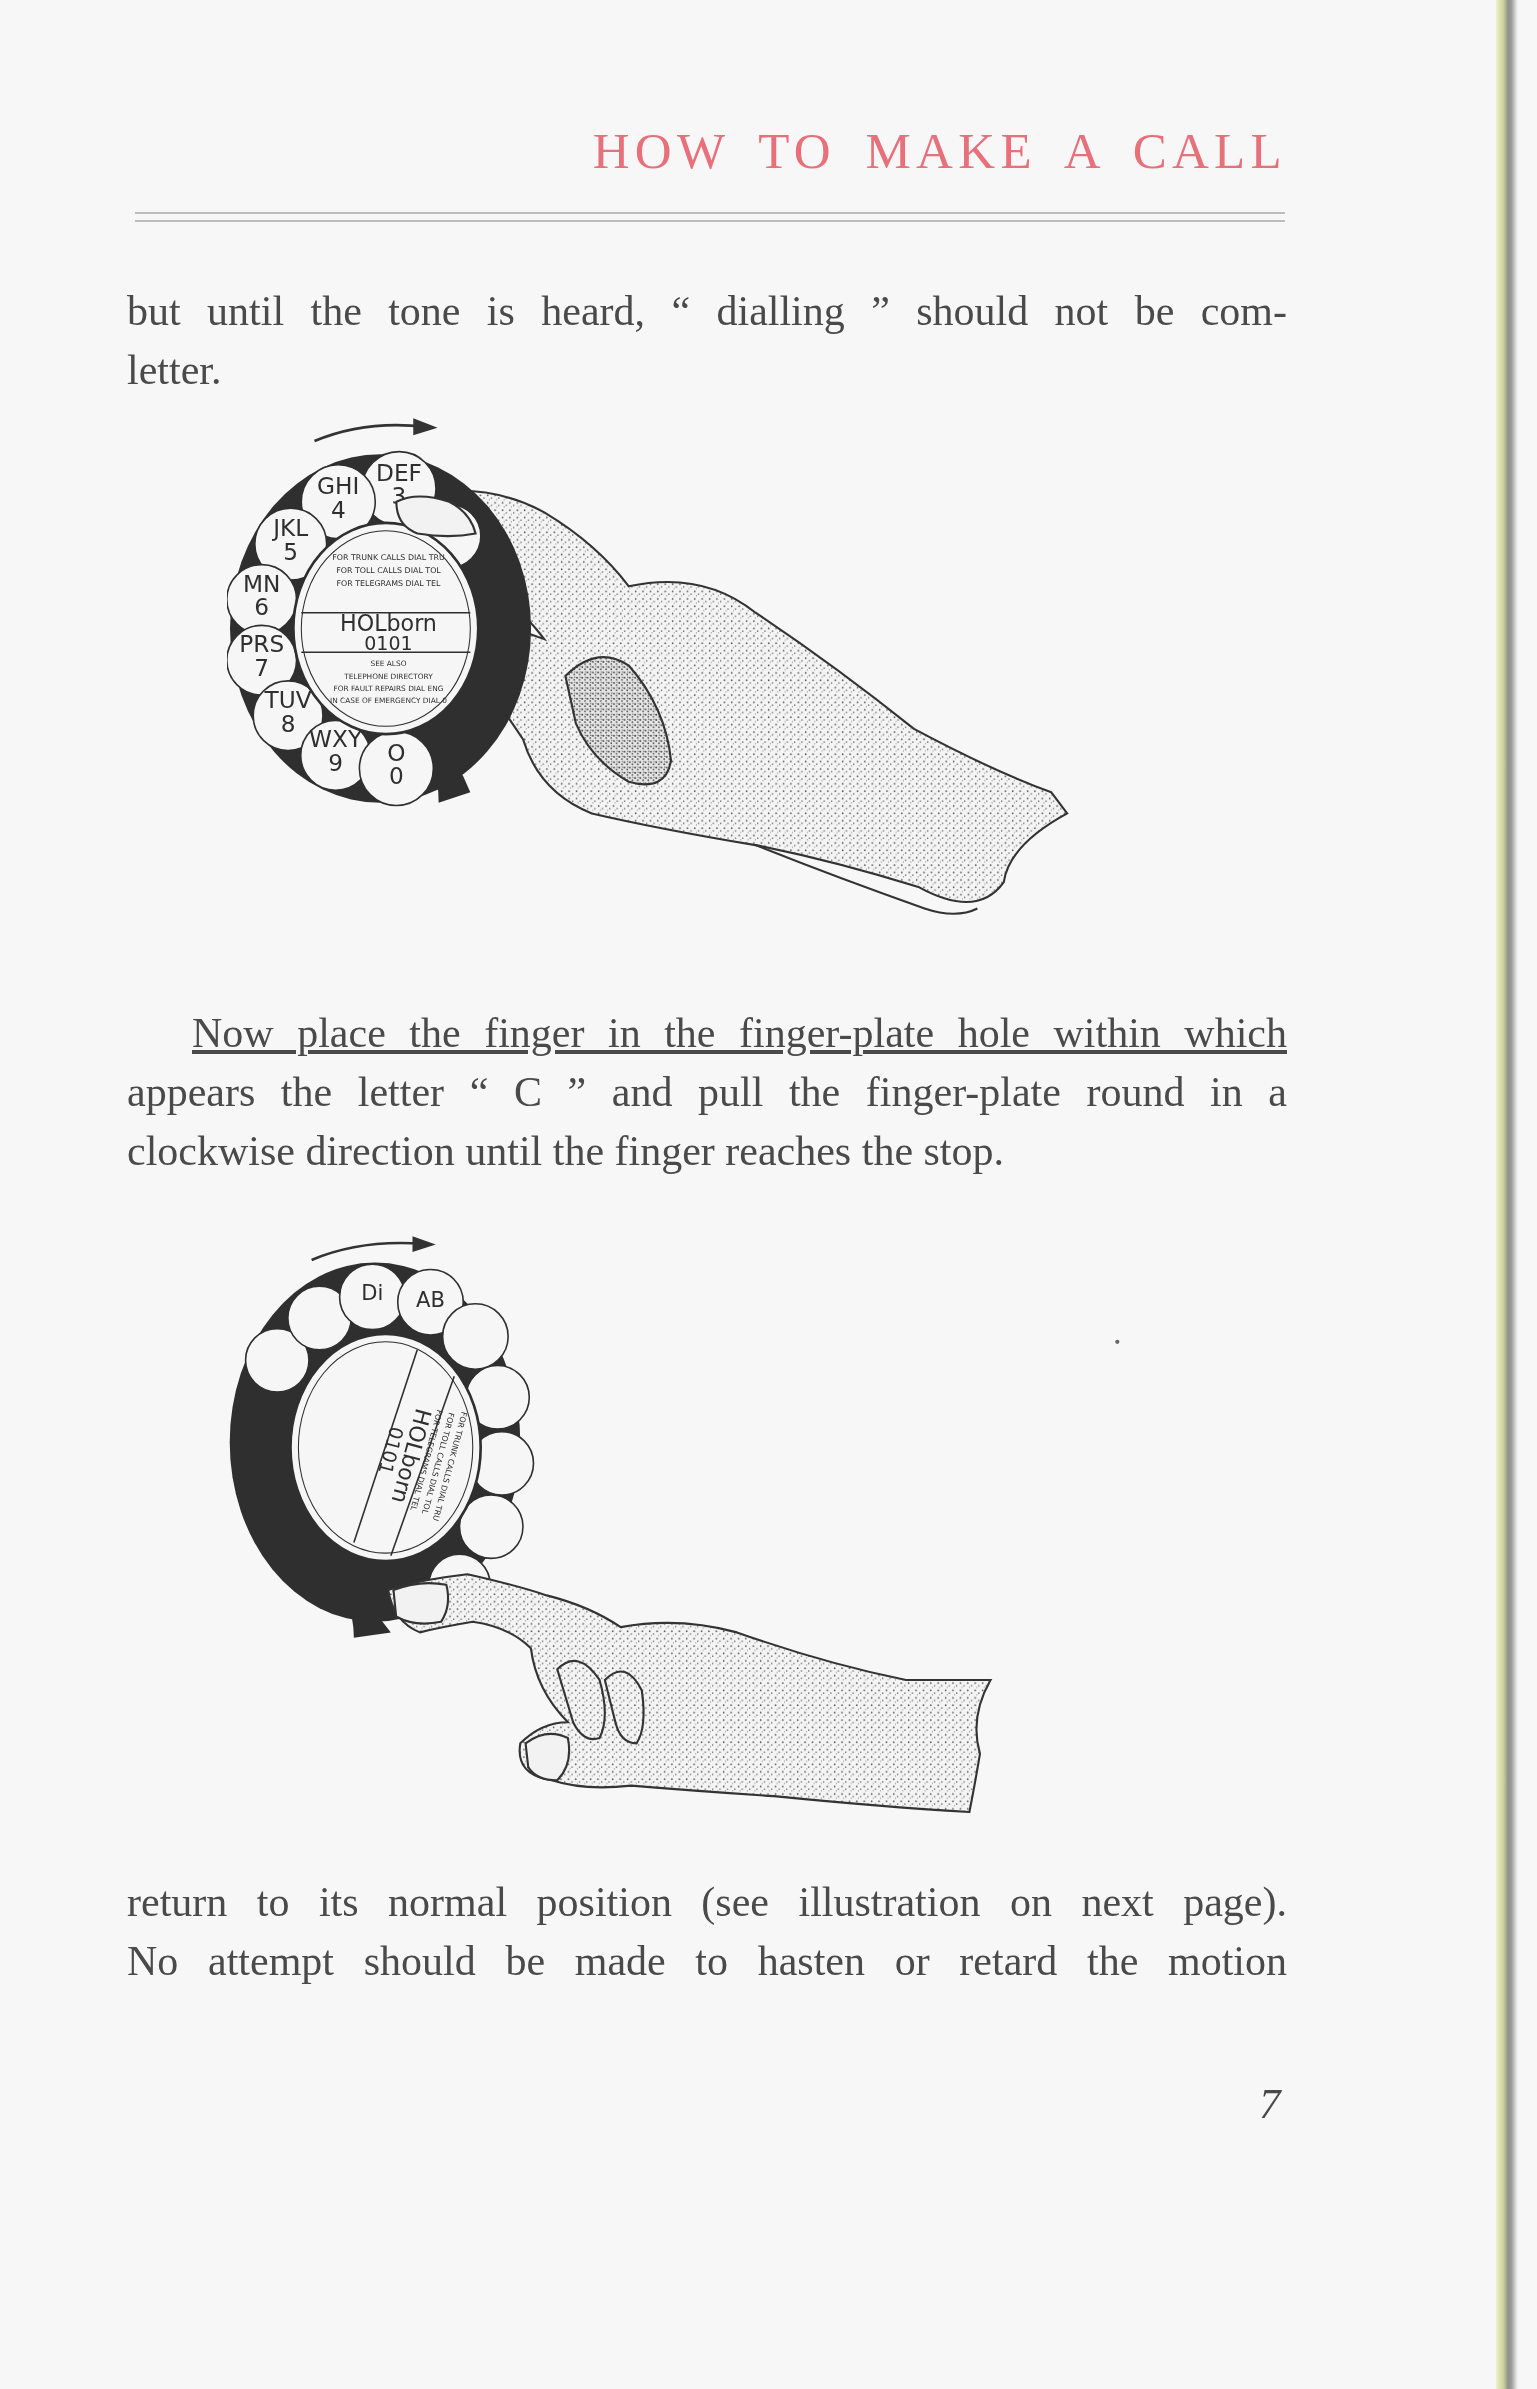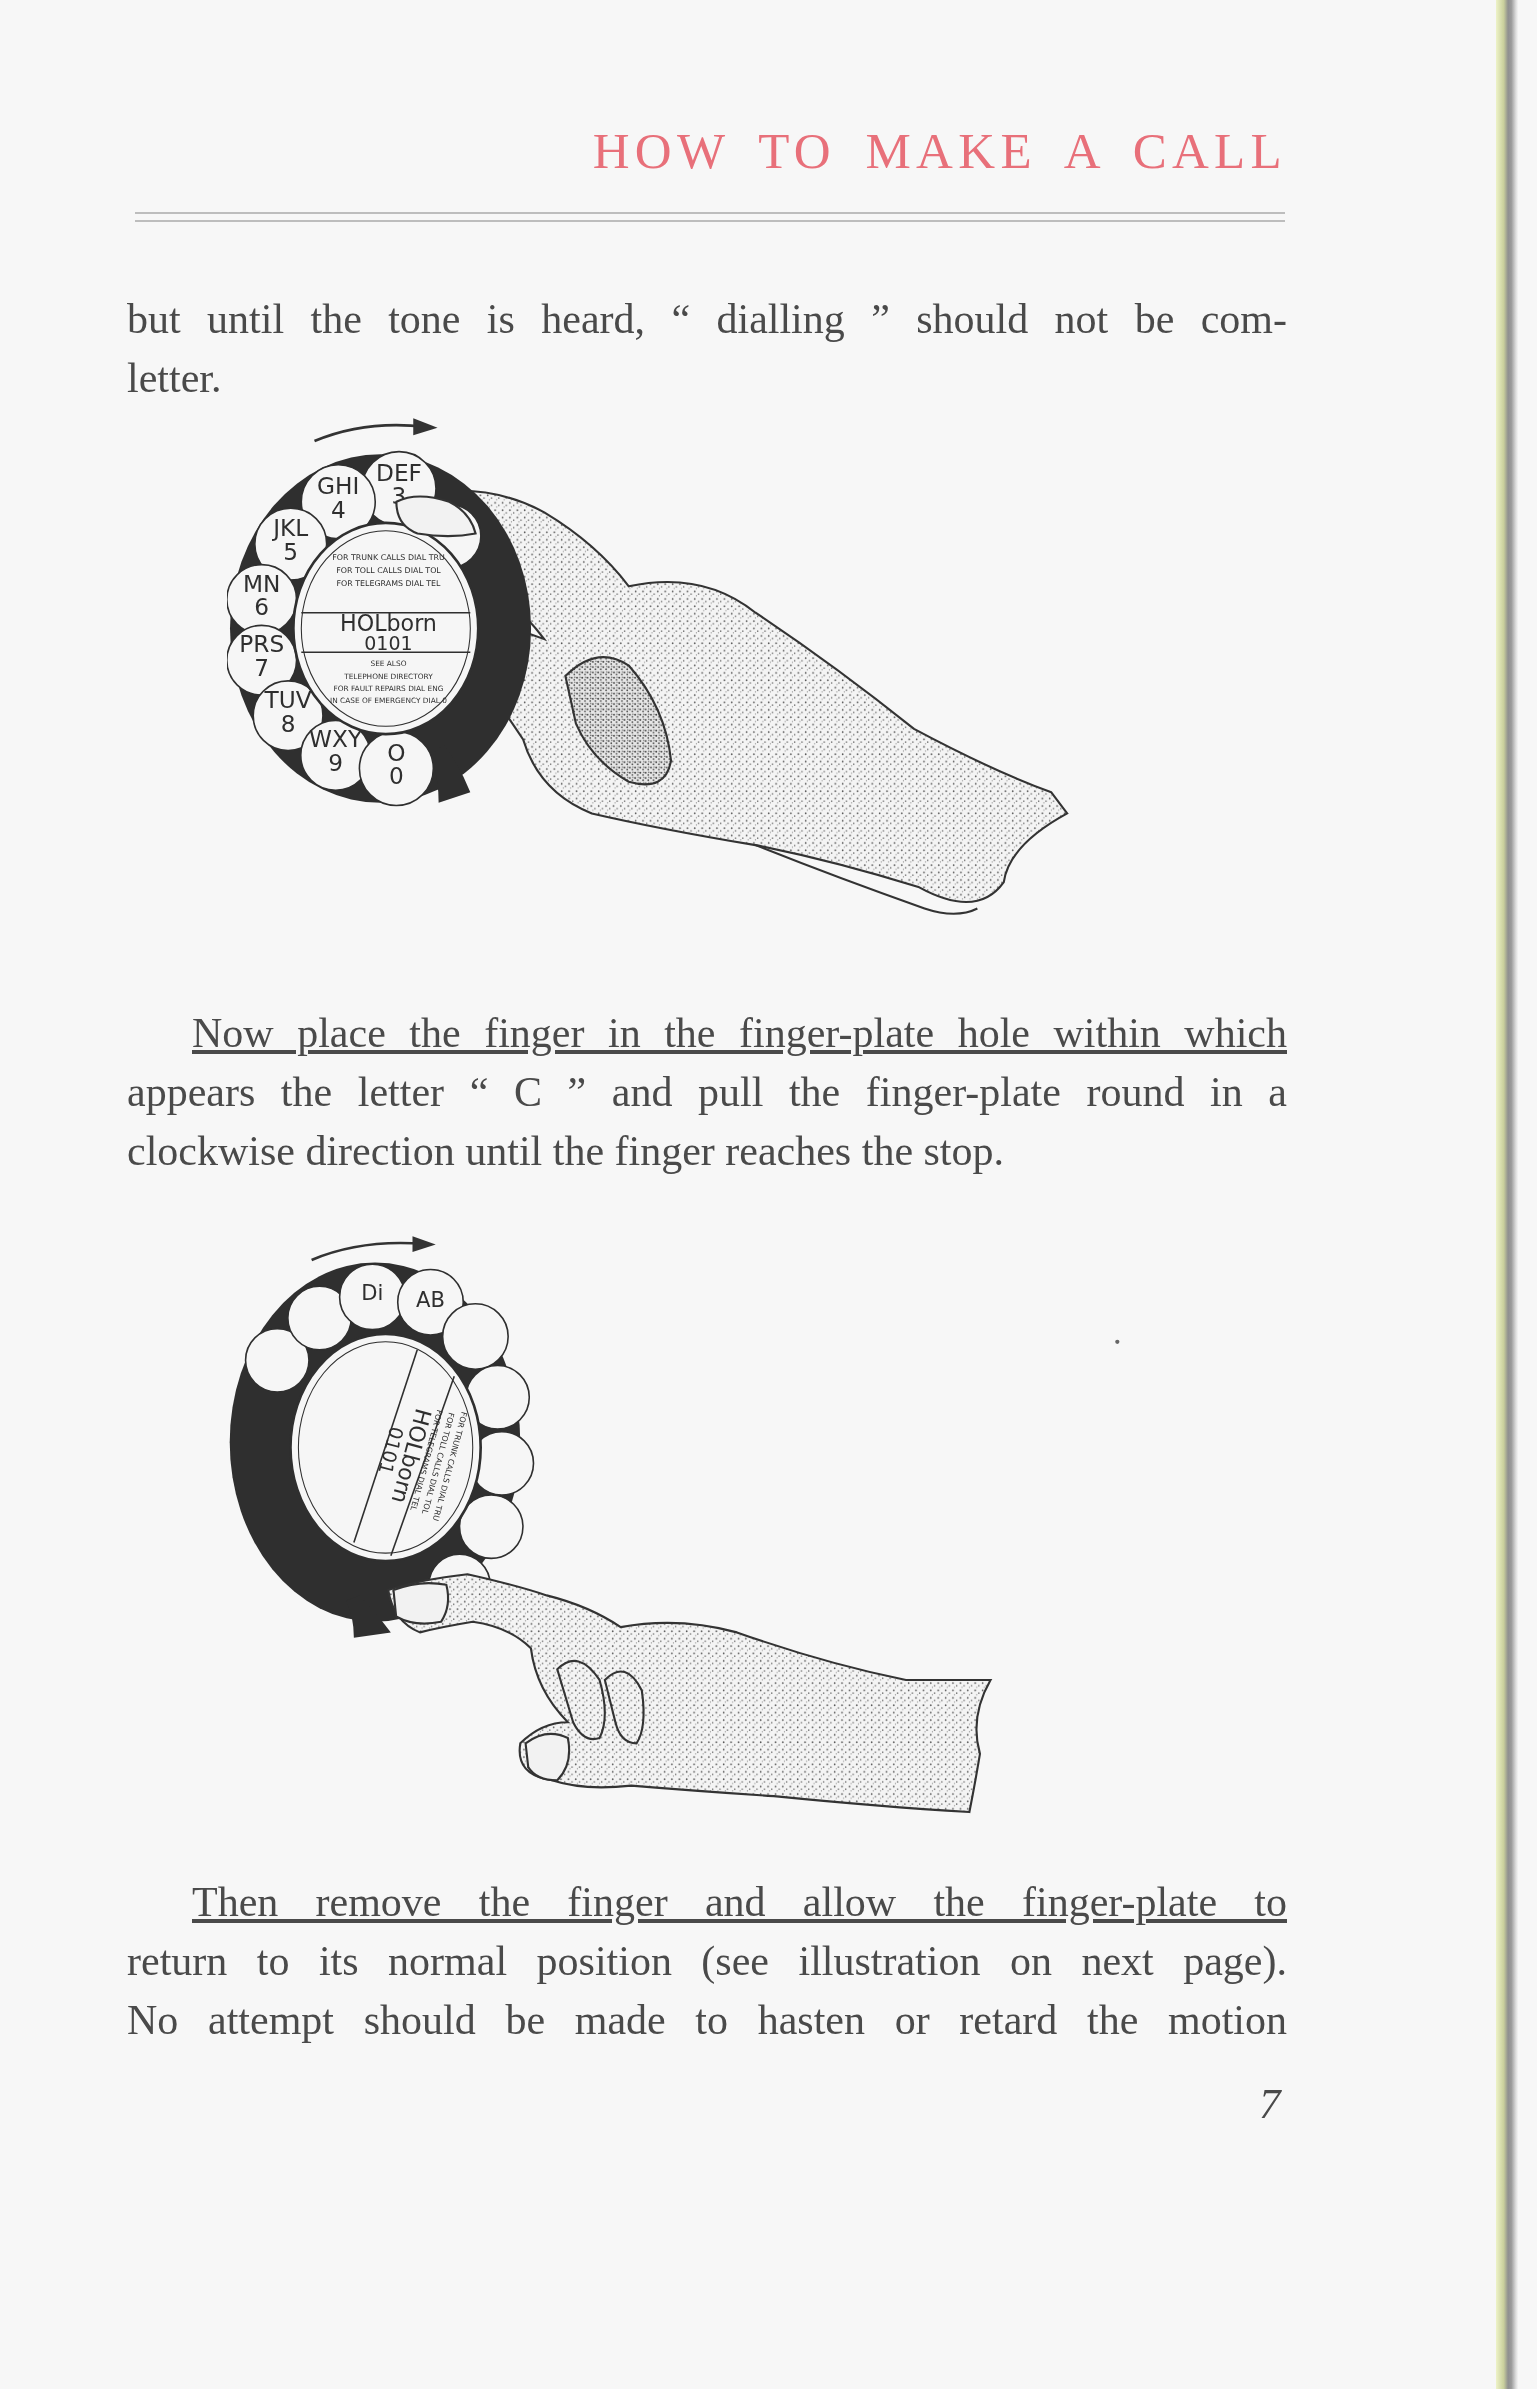--- a/index.html
+++ b/index.html
@@ -15,21 +15,21 @@
   .rule { position:absolute; left:135px; width:1150px; height:1.6px; background:#bdbdbd; }
   .rule.r1 { top:212px; }
   .rule.r2 { top:220px; }
   .para {
     position:absolute; left:127px; width:1160px; font-size:42px; line-height:59px;
     text-align:justify; margin:0;
   }
   .para .line { display:block; text-align:justify; text-align-last:justify; white-space:nowrap; }
   .para .line.last { text-align-last:left; }
   .para .indent { padding-left:65px;text-decoration:underline; }
-  .p1 { top:290px; }
+  .p1 { top:282px; }
   .p2 { top:1004px; }
   .p3 { top:1873px; }
   .page-number { position:absolute; left:1259px; top:2079px; font-size:43px; font-style:italic; }
   .binding {
     position:absolute; left:1496px; top:0; width:22px; height:2389px;
     background:linear-gradient(to right,#eef3c8 0%,#c9cf9c 35%,#8f8f8f 55%,#9c9c9c 70%,#dcdcdc 90%,#f4f4f4 100%);
   }
   .illustration { position:absolute; }
   .ill1 { left:227px; top:412px; width:962px; height:581px; }
   .ill2 { left:219px; top:1215px; width:983px; height:634px; }
@@ -190,21 +190,20 @@
       <path d="M640 860 Q680 820 720 880 Q740 950 720 990 Q690 1000 670 960 Z" fill="none" stroke="#333" stroke-width="4"></path>
       <path d="M730 880 Q770 840 800 900 Q810 970 790 1000 Q760 1000 750 960 Z" fill="none" stroke="#333" stroke-width="4"></path>
       <path d="M580 1000 Q620 970 660 990 Q670 1040 640 1070 Q600 1070 585 1045 Z" fill="#f2f2f2" stroke="#333" stroke-width="4"></path>
       <path d="M330 710 Q380 690 430 700 Q440 740 420 770 Q370 780 335 760 Z" fill="#f2f2f2" stroke="#333" stroke-width="4"></path>
     </g>
     <circle cx="1700" cy="240" r="4" fill="#666"></circle>
   </svg>
 </div>
 
 <div class="para p3">
-  <span class="line indent">Then remove the finger and allow the finger-plate to</span>
   <span class="line">return to its normal position (see illustration on next page).</span>
   <span class="line">No attempt should be made to hasten or retard the motion</span>
 </div>
 
 <div class="page-number">7</div>
 
 <div class="binding"></div>
 
 
 </body></html>

